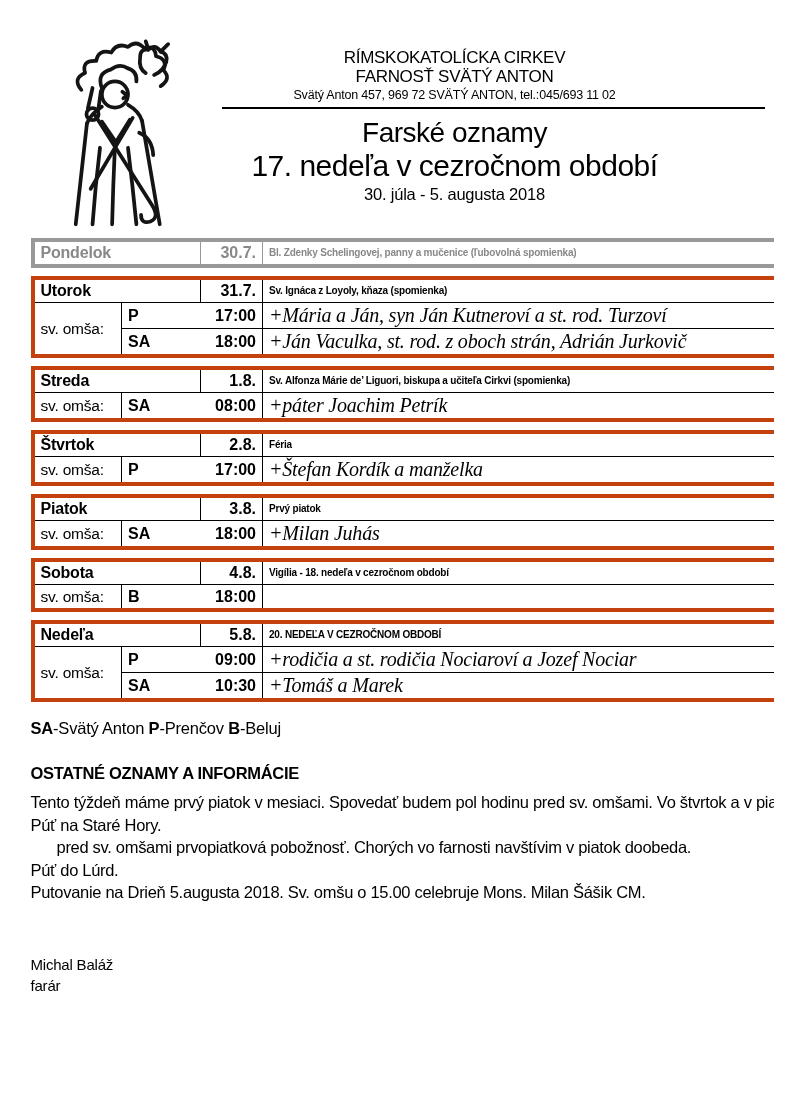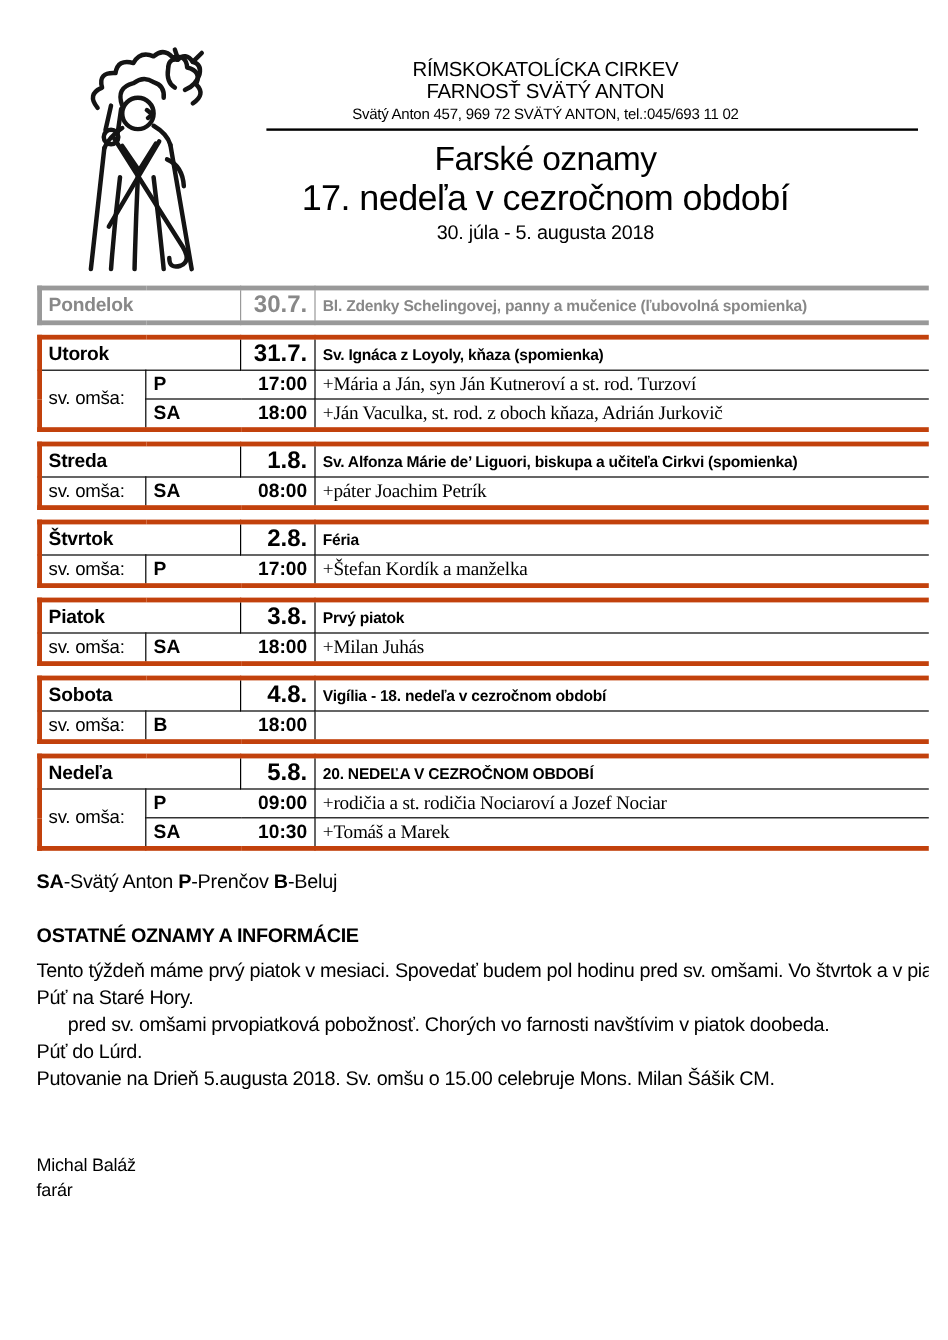--- a/index.html
+++ b/index.html
@@ -22,29 +22,29 @@
   
   .content { position:absolute; left:14px; top:228px; width:762px; }
   table.day-table {
     border-collapse:collapse; table-layout:fixed; width:762px;
     margin:0 0 8px 0; border:4px solid #c2410c;
   }
   .day-table td { border:1px solid #000; padding:1px 6px; vertical-align:middle; overflow:hidden; }
   .day-row td  { height:20px; }
   .mass-row td { height:21px; }
   .day-cell  { font-weight:bold; font-size:16px; letter-spacing:-0.2px; padding-left:8px; }
-  .date-cell { font-weight:bold; font-size:20px; text-align:right; padding-right:5px; }
-  .feast-cell{ font-weight:bold; font-size:13px; line-height:20px; letter-spacing:-0.2px; }
+  .date-cell { font-weight:bold; font-size:16px; text-align:right; padding-right:5px; }
+  .feast-cell{ font-weight:bold; font-size:10px; line-height:20px; letter-spacing:-0.2px; }
   .mass-label{ font-size:15.5px; letter-spacing:-0.2px; padding-left:7px; }
   .pt-cell   { font-weight:bold; font-size:16px; }
   .pt-cell .place { float:left; }
   .pt-cell .time  { float:right; }
   .intention-cell {
-    font-family:"Liberation Serif", serif; 
-    font-size:16px; letter-spacing:-0.2px;
+    font-family:"Liberation Serif", serif; font-style:italic;
+    font-size:20px; letter-spacing:-0.2px;
   }
   table.muted, table.muted td { border-color:#999; }
   table.muted { color:#888; }
 
   
   .legend { margin-top:16px; font-size:16.5px; line-height:20px; letter-spacing:-0.2px; }
   .legend b { letter-spacing:-0.2px; }
   .ann-heading { margin-top:25px; font-weight:bold; font-size:16.5px; line-height:20px; letter-spacing:-0.3px; }
   .ann-lines { margin-top:8px; }
   .ann-line { font-size:16.5px; line-height:22.5px; letter-spacing:-0.3px; white-space:nowrap; }
@@ -136,21 +136,21 @@
                 <span class="place">P</span>
                 <span class="time">17:00</span>
               </td>
               <td class="intention-cell">+Mária a Ján, syn Ján Kutneroví a st. rod. Turzoví</td>
             </tr>
             <tr class="mass-row">
               <td colspan="2" class="pt-cell">
                 <span class="place">SA</span>
                 <span class="time">18:00</span>
               </td>
-              <td class="intention-cell">+Ján Vaculka, st. rod. z oboch kňaza, Adrián Jurkovič</td>
+              <td class="intention-cell">+Ján Vaculka, st. rod. z oboch strán, Adrián Jurkovič</td>
             </tr>
           </tbody>
         </table>
         <table class="day-table">
           <colgroup>
             <col style="width: 89px;">
             <col style="width: 79px;">
             <col style="width: 62px;">
             <col>
           </colgroup>

